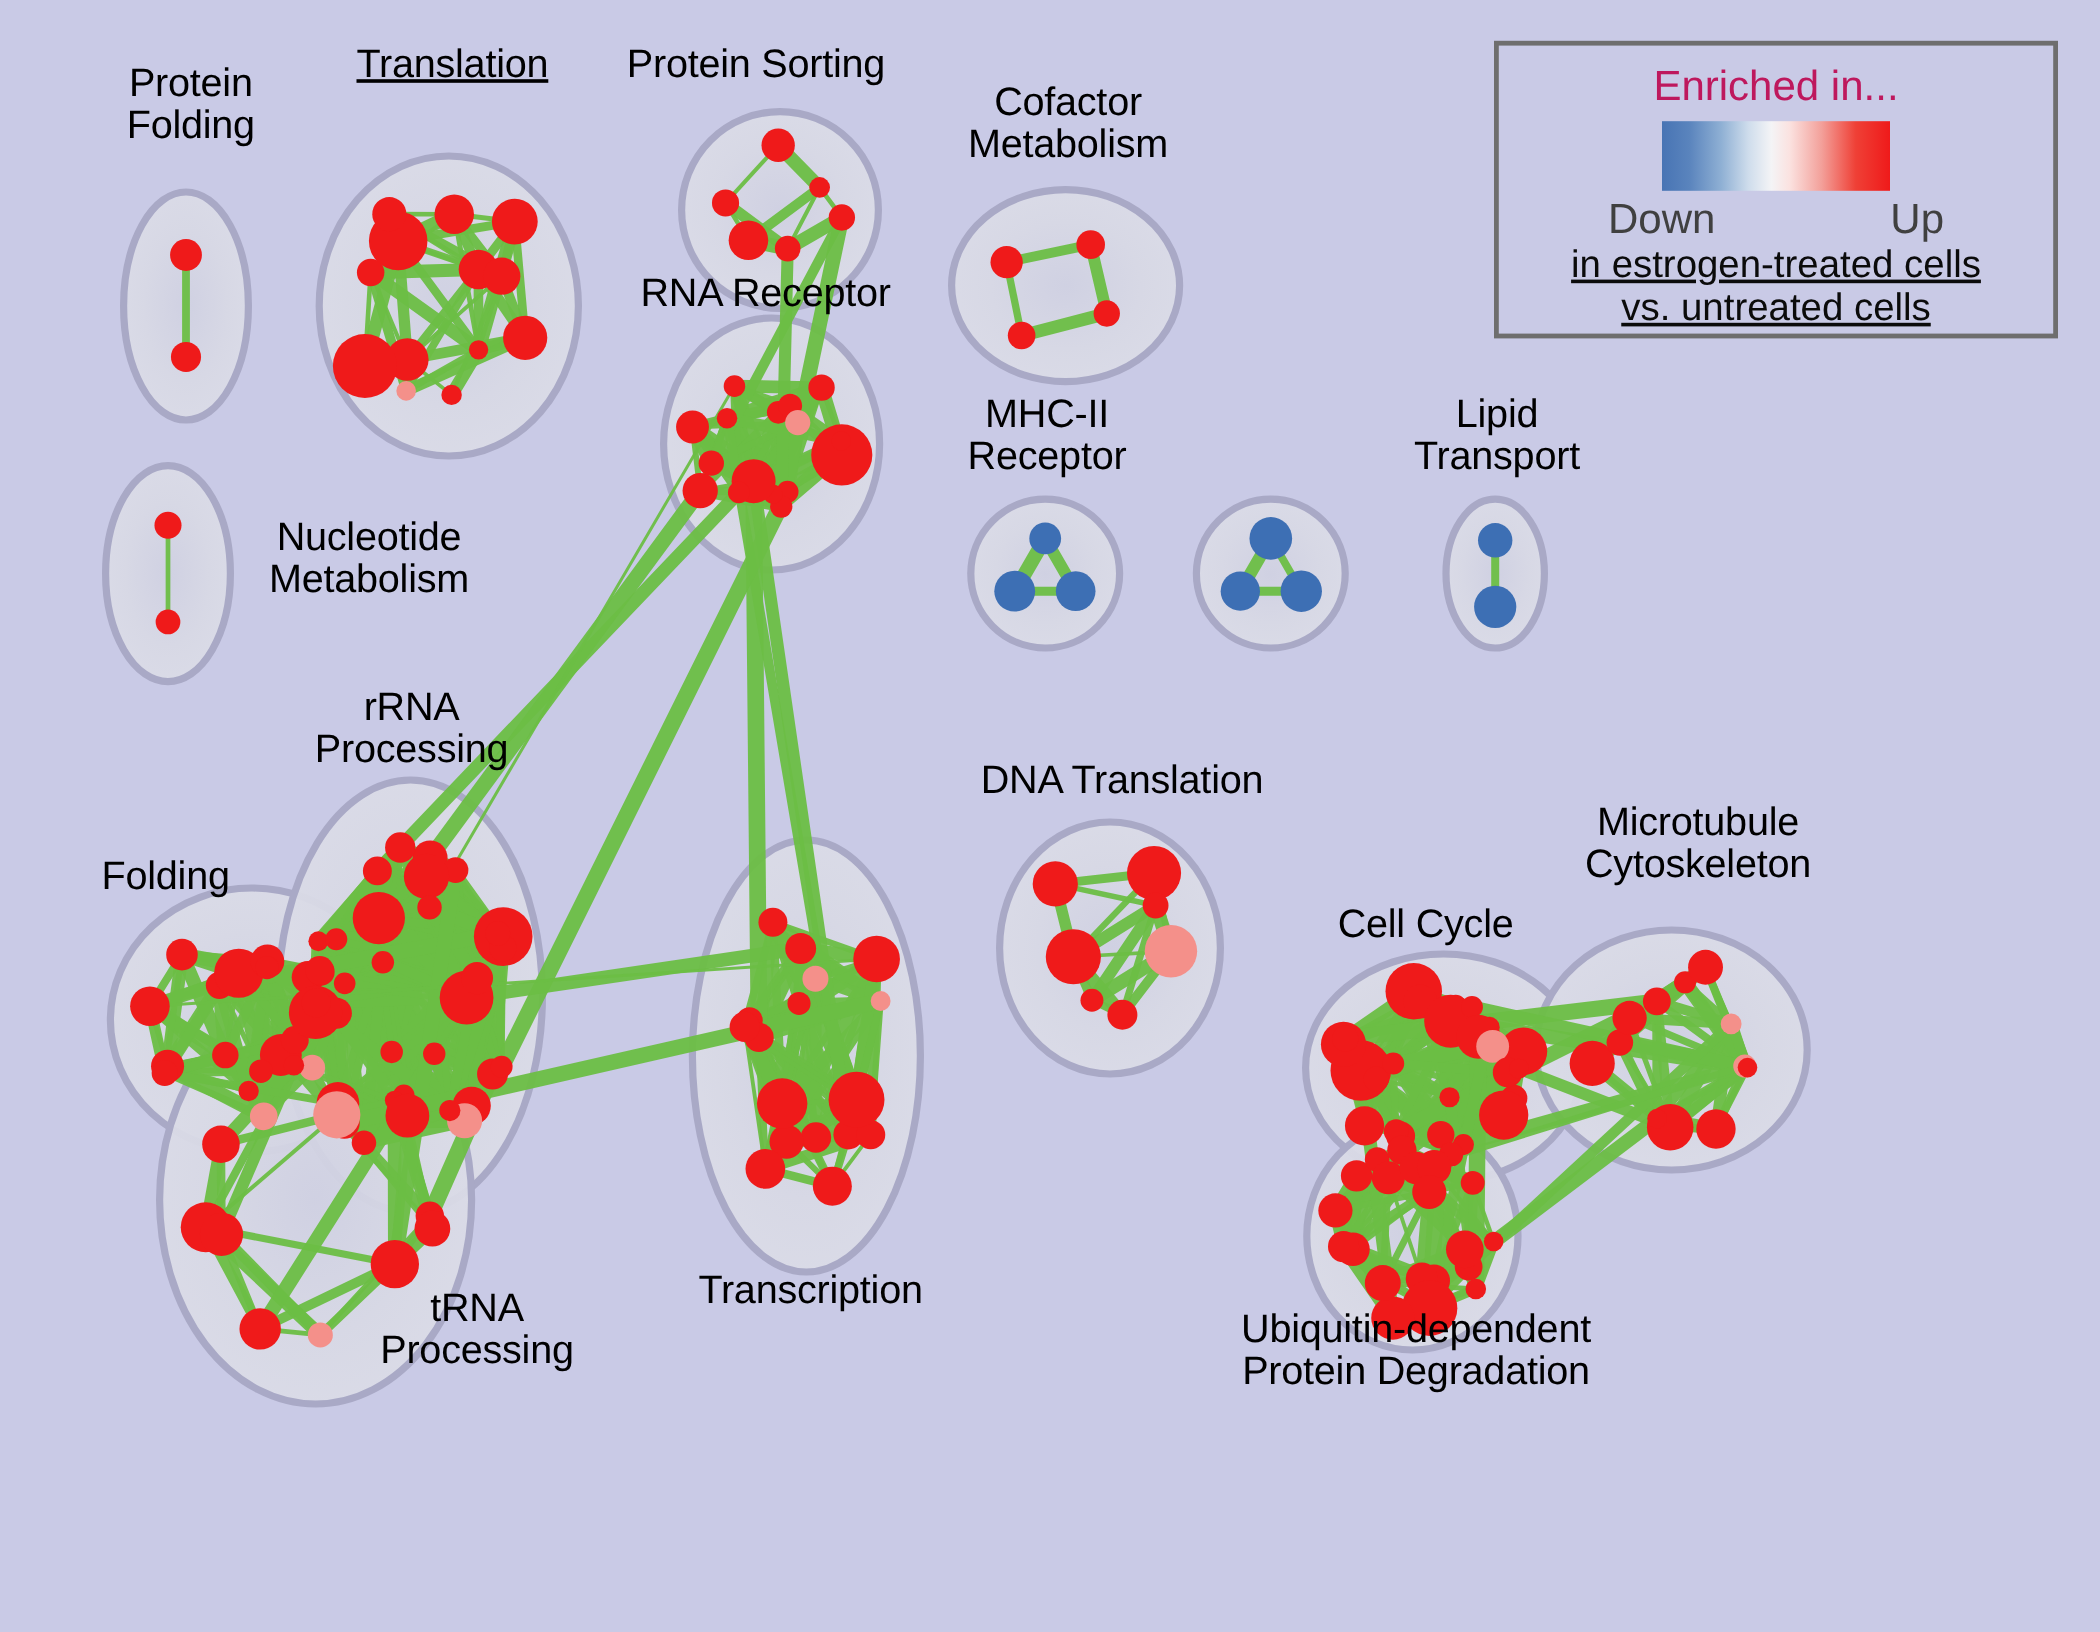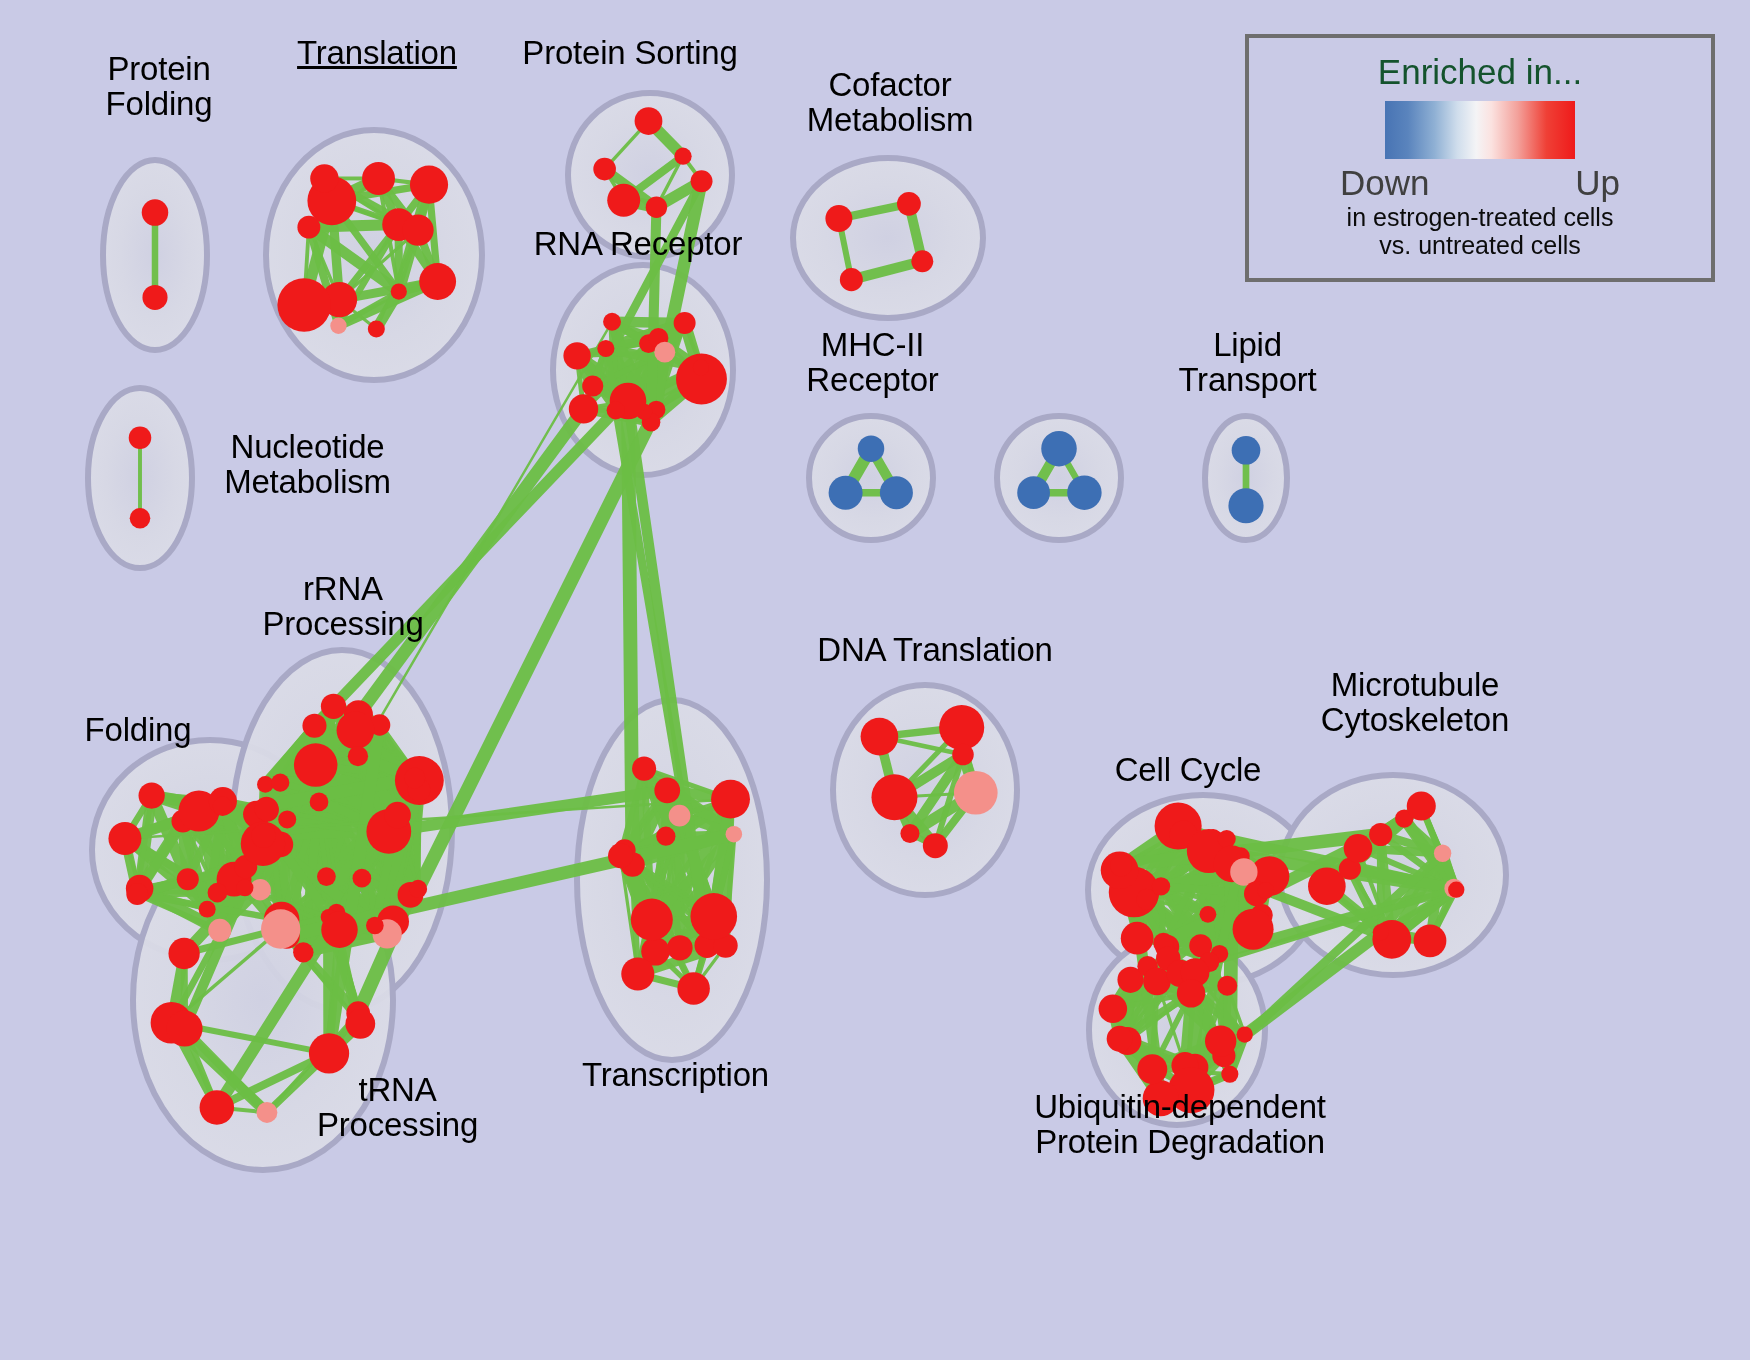--- a/index.html
+++ b/index.html
@@ -30,37 +30,37 @@
     position:absolute;
     left:1245px; top:34px;
     width:470px; height:248px;
     background:#c9cae6;
     border:4px solid #6e6e6e;
     box-sizing:border-box;
     display:flex;flex-direction:column;align-items:center;
     padding-top:14px;
   }
   #legend-title{
-    font-size:35px;color:#14532d;
+    font-size:35px;color:#be185d;
   }
   #legend-bar{
     width:190px;height:58px;
     margin-top:9px;
     background:linear-gradient(to right,
        #4874b4 0%, #5a84bd 12%, #8fb0d4 26%, #cfddec 38%,
        #f4f4f6 48%, #fbe2e0 56%, #f3a09a 70%, #ef4036 85%, #ef1a1a 100%);
   }
   #legend-ends{
     width:280px;
     margin-top:4px;
     display:flex;justify-content:space-between;
     font-size:35px;color:#404040;
   }
   .legend-sub{
-    font-size:25px;color:#0b0b0b;line-height:1.12;text-align:center;
+    font-size:32px;color:#0b0b0b;line-height:1.12;text-align:center;text-decoration:underline;
   }
 </style>
 </head>
 <body>
 
 <div id="stage">
 
   <svg id="netsvg" viewBox="0 0 1750 1360" xmlns="http://www.w3.org/2000/svg">
     <defs>
       <radialGradient id="clusterGrad" cx="50%" cy="50%" r="62%">

